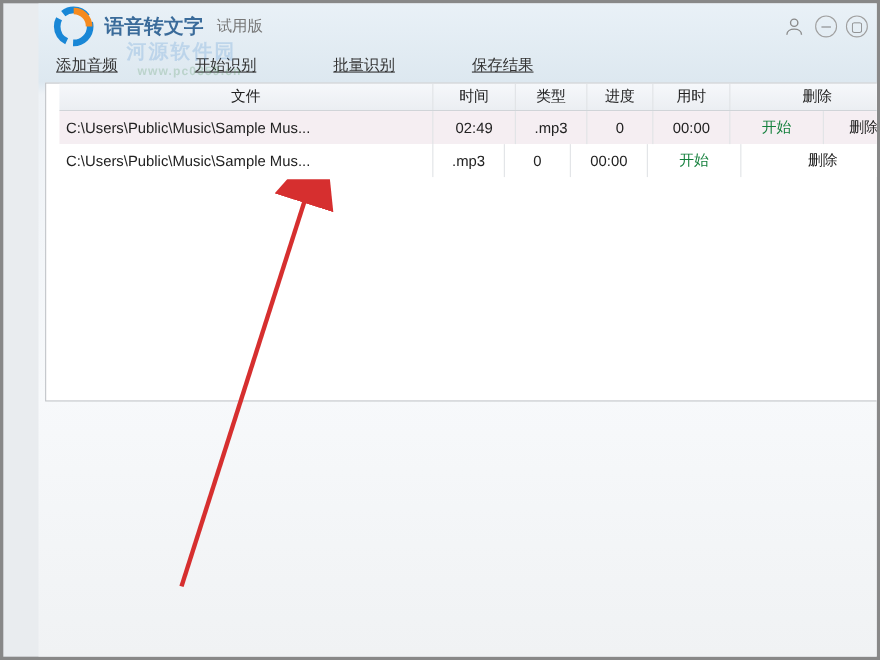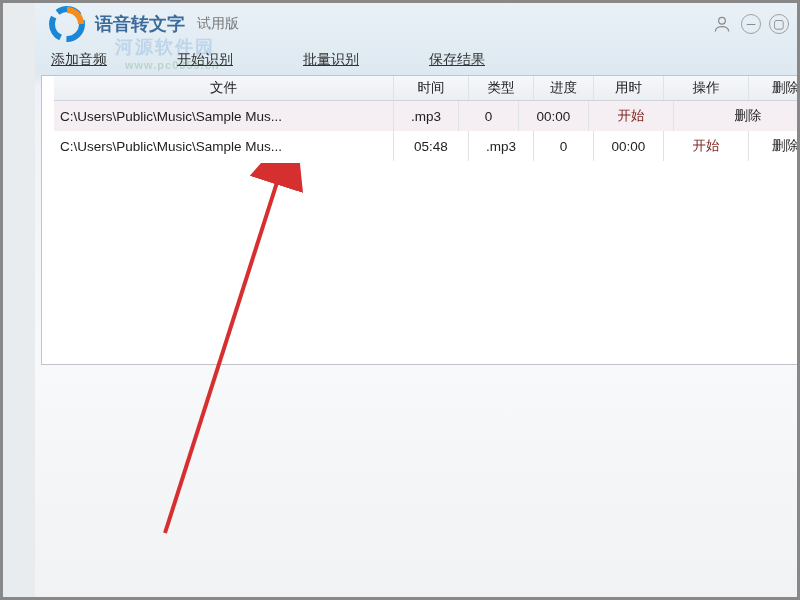--- a/index.html
+++ b/index.html
@@ -64,21 +64,21 @@
     .c-time  { flex:0 0 75px; }
     .c-type  { flex:0 0 65px; }
     .c-prog  { flex:0 0 60px; }
     .c-used  { flex:0 0 70px; }
     .c-op    { flex:0 0 85px; }
     .c-del   { flex:1 1 auto; border-right:none; }
     .grid-row { height:30px;text-align:center; }
     .grid-row .c-file { justify-content:flex-start; }
     .grid-row:nth-child(odd) { background:#f5eef2; }
     .grid-row:nth-child(even){ background:#ffffff; }
-    .op-link, .del-link { cursor:pointer; color:#7f1d1d; }
+    .op-link, .del-link { cursor:pointer; color:#15803d; }
     .del-link { color:#222; }
     
     .watermark {
       position:absolute; top:32px; left:80px;
       font-size:18px; font-weight:bold; letter-spacing:2px;
       color:rgba(60,131,206,0.22);
       pointer-events:none;
     }
     .watermark .site { color:rgba(63,136,74,0.22); font-size:11px; display:block; margin-left:10px; letter-spacing:1px;}
     
@@ -125,39 +125,38 @@
     <span class="tab">保存结果</span>
   </div>
 
   <div class="content-panel">
     <div class="grid-head">
       <div class="cell c-file">文件</div>
       <div class="cell c-time">时间</div>
       <div class="cell c-type">类型</div>
       <div class="cell c-prog">进度</div>
       <div class="cell c-used">用时</div>
-      <div class="cell c-op">操作</div>
       <div class="cell c-del">删除</div>
     </div>
     <div id="rows-host">
         <div class="grid-row">
           <div class="cell c-file">C:\Users\Public\Music\Sample Mus...</div>
+          <div class="cell c-time">02:49</div>
           <div class="cell c-type">.mp3</div>
           <div class="cell c-prog">0</div>
           <div class="cell c-used">00:00</div>
           <div class="cell c-op">
             <span class="op-link">开始</span>
           </div>
           <div class="cell c-del">
             <span class="del-link">删除</span>
           </div>
         </div>
         <div class="grid-row">
           <div class="cell c-file">C:\Users\Public\Music\Sample Mus...</div>
-          <div class="cell c-time">05:48</div>
           <div class="cell c-type">.mp3</div>
           <div class="cell c-prog">0</div>
           <div class="cell c-used">00:00</div>
           <div class="cell c-op">
             <span class="op-link">开始</span>
           </div>
           <div class="cell c-del">
             <span class="del-link">删除</span>
           </div>
         </div>

